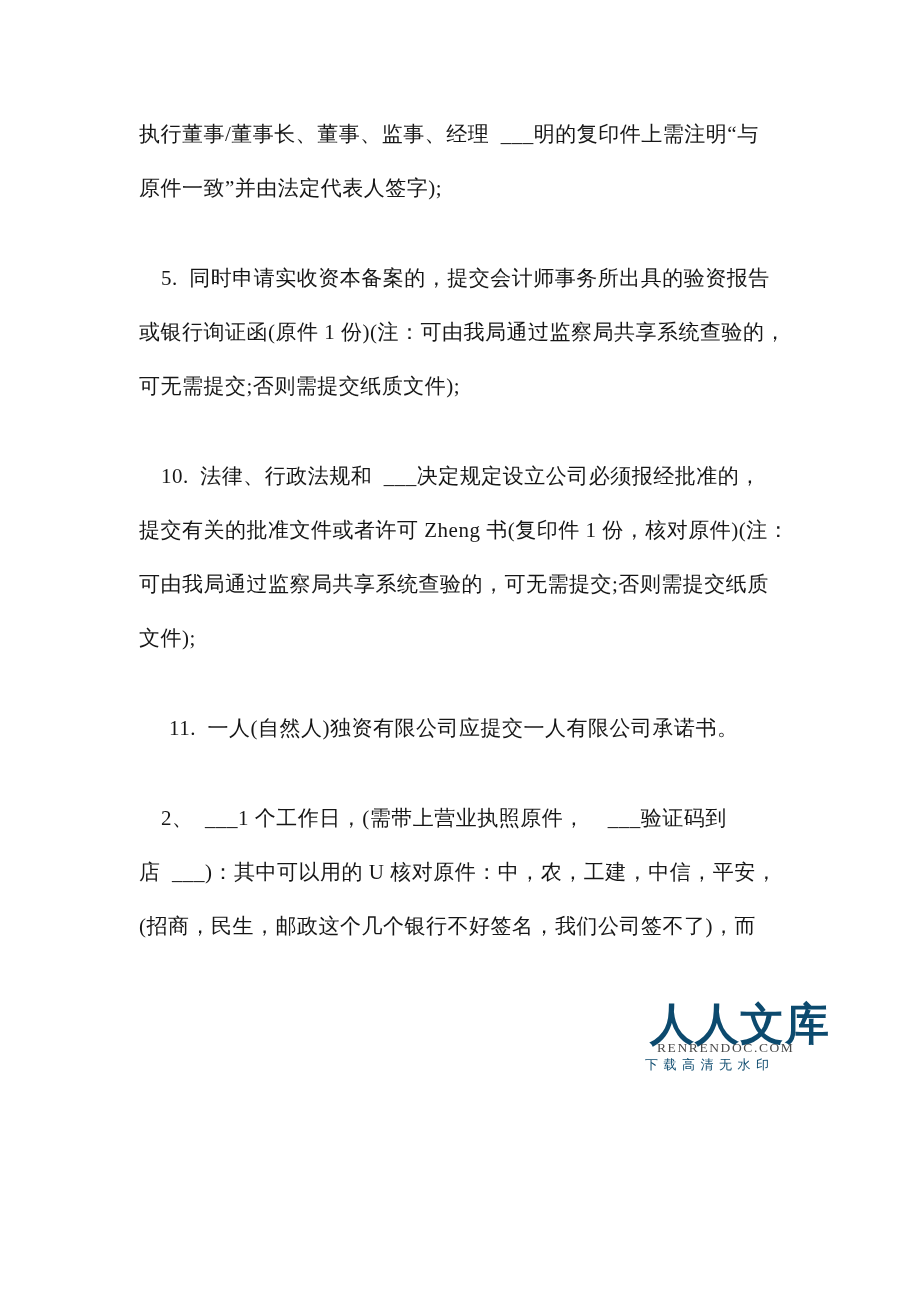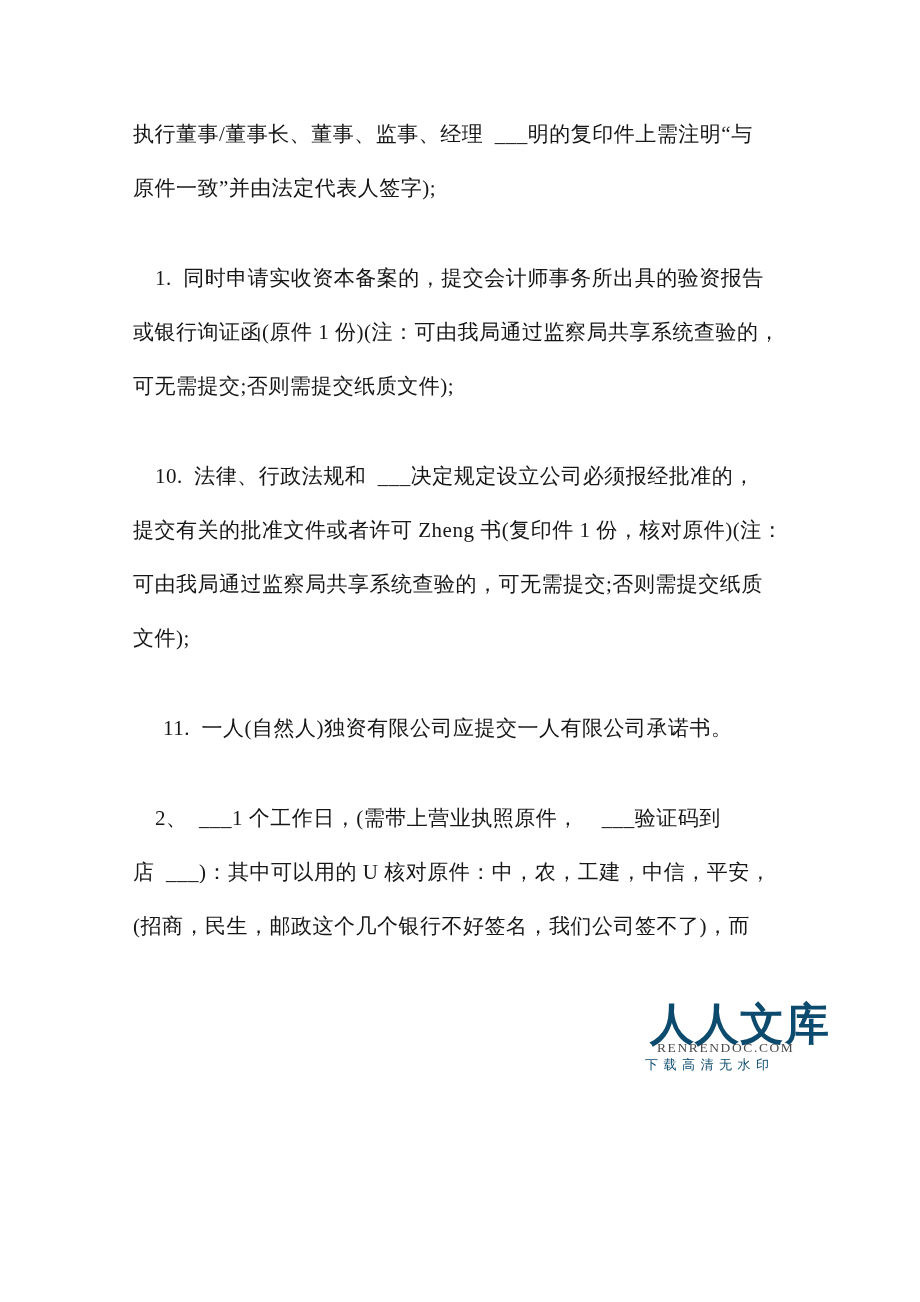--- a/index.html
+++ b/index.html
@@ -10,21 +10,21 @@
   body {
     width: 920px;
     height: 1302px;
     position: relative;
     overflow: hidden;
     font-family: "Liberation Serif", "DejaVu Serif", serif;
     color: #161616;
   }
   .doc {
     position: absolute;
-    left: 133px;
+    left: 139px;
     top: 107px;
     width: 690px;
   }
   .para {
     margin: 0 0 36px 0;
   }
   .line {
     font-size: 21px;
     line-height: 54px;
     height: 54px;
@@ -70,21 +70,21 @@
 </style>
 </head>
 <body>
 
 <div class="doc">
     <div class="para">
       <div class="line" style="margin-left: 0px;">执行董事/董事长、董事、监事、经理  ___明的复印件上需注明“与</div>
       <div class="line" style="margin-left: 0px;">原件一致”并由法定代表人签字);</div>
     </div>
     <div class="para">
-      <div class="line" style="margin-left: 22px;">1.  同时申请实收资本备案的，提交会计师事务所出具的验资报告</div>
+      <div class="line" style="margin-left: 22px;">5.  同时申请实收资本备案的，提交会计师事务所出具的验资报告</div>
       <div class="line" style="margin-left: 0px;">或银行询证函(原件 1 份)(注：可由我局通过监察局共享系统查验的，</div>
       <div class="line" style="margin-left: 0px;">可无需提交;否则需提交纸质文件);</div>
     </div>
     <div class="para">
       <div class="line" style="margin-left: 22px;">10.  法律、行政法规和  ___决定规定设立公司必须报经批准的，</div>
       <div class="line" style="margin-left: 0px;">提交有关的批准文件或者许可 Zheng 书(复印件 1 份，核对原件)(注：</div>
       <div class="line" style="margin-left: 0px;">可由我局通过监察局共享系统查验的，可无需提交;否则需提交纸质</div>
       <div class="line" style="margin-left: 0px;">文件);</div>
     </div>
     <div class="para">

